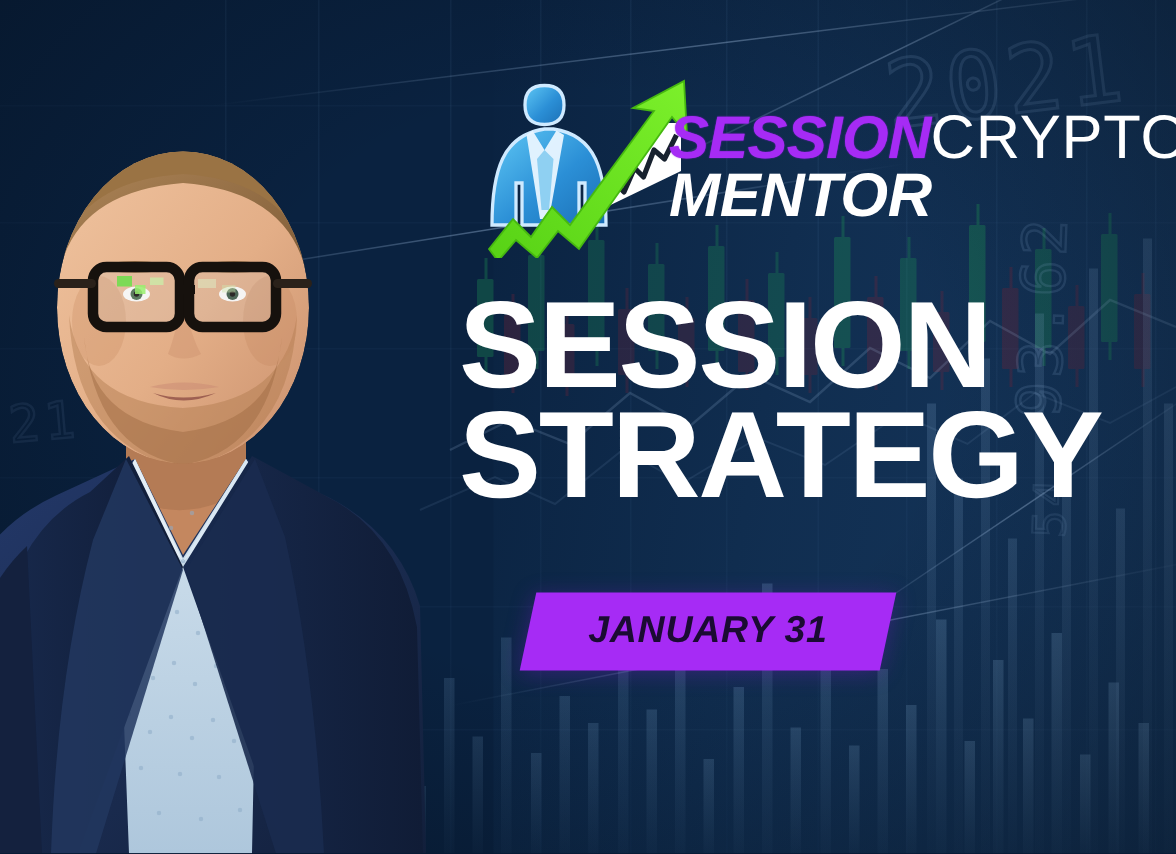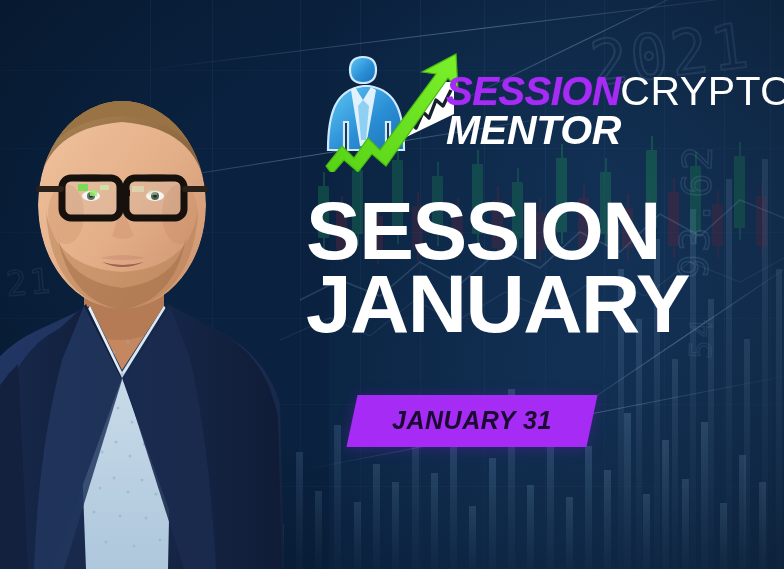--- a/index.html
+++ b/index.html
@@ -499,20 +499,20 @@
     <div class="logo-type">
       <div class="ln1">
         <span class="crypto">SESSION</span><span class="market">CRYPTO</span>
       </div>
       <div class="ln2">MENTOR</div>
     </div>
   </div>
 
   <div class="headline">
     <span class="l1">SESSION</span>
-    <span class="l2">JANUARY</span>
+    <span class="l2">STRATEGY</span>
   </div>
 
   <div class="badge">
     <span>JANUARY 31</span>
   </div>
 
 </div>
 
 </body></html>

